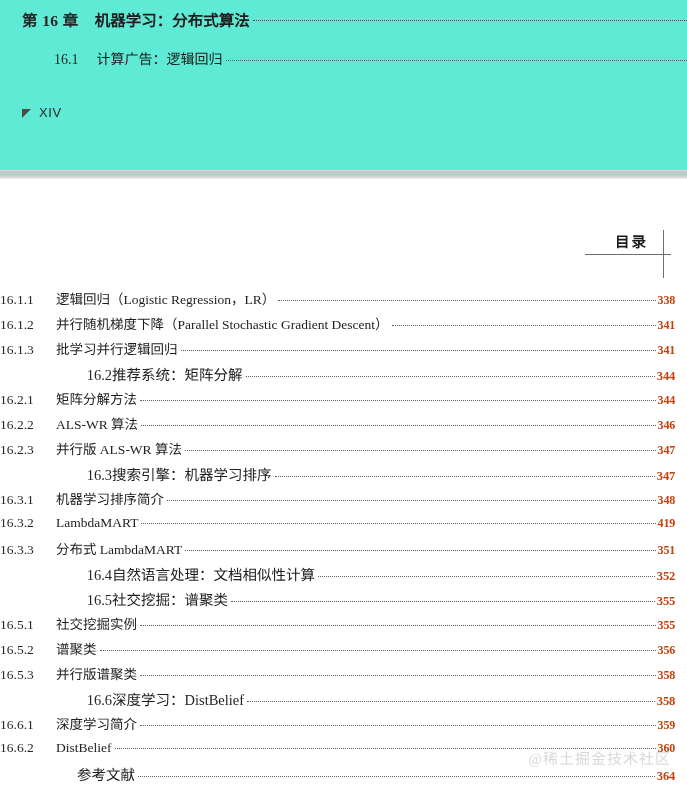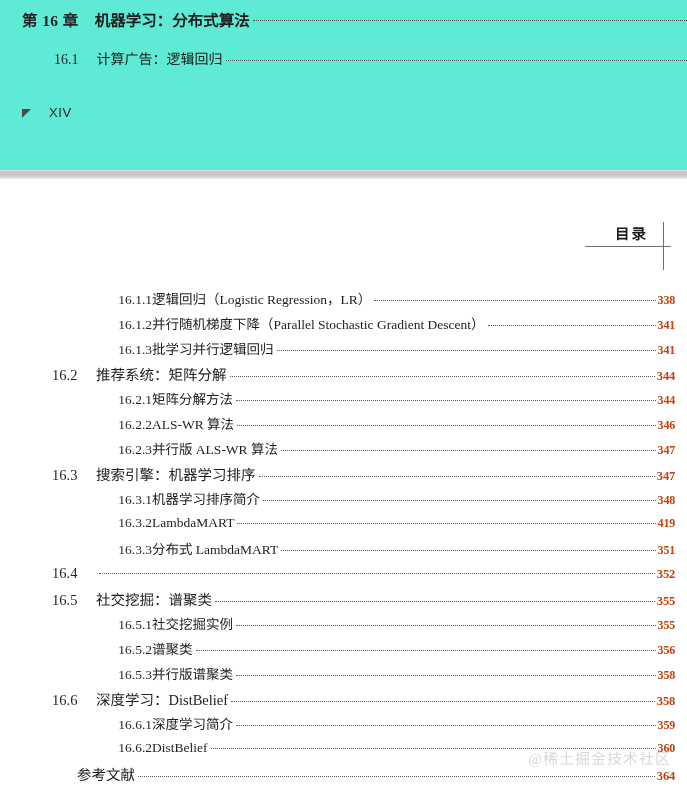--- a/index.html
+++ b/index.html
@@ -105,40 +105,40 @@
     font-size: 14px;
   }
   .section-line-top .toc-num { margin-right: 18px; }
 
   .folio {
     position: absolute;
     left: 22px;
     top: 105px;
     display: flex;
     align-items: center;
-    gap: 18px;
+    gap: 8px;
     font-family: "Liberation Sans", "DejaVu Sans", sans-serif;
     font-size: 13px;
     letter-spacing: 0.6px;
     color: #2b2b2b;
   }
   .folio-mark {
     width: 0;
     height: 0;
     border-left: 9px solid #4a4a4a;
     border-bottom: 9px solid transparent;
     display: inline-block;
     transform: translateY(1px);
   }
 
   
   .toc-header {
     position: absolute;
     right: 14px;
-    top: 222px;
+    top: 230px;
     width: 90px;
     height: 48px;
   }
   .toc-header-label {
     position: absolute;
     left: 32px;
     top: 0;
     font-size: 14.5px;
     font-weight: 700;
     letter-spacing: 2px;
@@ -170,22 +170,22 @@
     width: 687px;
   }
   .toc-row {
     position: relative;
     height: 25px;
     display: flex;
     align-items: baseline;
     padding-right: 12px;
     box-sizing: border-box;
   }
-  .toc-row.level-2 { padding-left: 52px; font-size: 14.5px; }
-  .toc-row.level-3 { padding-left: 96px; font-size: 13.5px; text-align: right; }
+  .toc-row.level-2 { padding-left: 68px; font-size: 14.5px; text-align: right; }
+  .toc-row.level-3 { font-size: 13.5px; }
   .toc-row.level-1 { padding-left: 77px; font-size: 14.5px; }
 
   .toc-row.level-2 .toc-num { width: 44px; }
   .toc-row.level-3 .toc-num { width: 56px; }
   .toc-row .toc-page { font-size: 12.5px; }
   .toc-row.level-3 .toc-page { font-size: 12px; }
 
   
   .toc-row.level-1 .toc-title { margin-left: 0; }
 
@@ -301,20 +301,21 @@
       <span class="toc-page">419</span>
     </div>
     <div class="toc-row level-3">
       <span class="toc-num">16.3.3</span>
       <span class="toc-title">分布式 LambdaMART</span>
       <span class="toc-leader"></span>
       <span class="toc-page">351</span>
     </div>
     <div class="toc-row level-2">
       <span class="toc-num">16.4</span>
+      <span class="toc-title">自然语言处理：文档相似性计算</span>
       <span class="toc-leader"></span>
       <span class="toc-page">352</span>
     </div>
     <div class="toc-row level-2">
       <span class="toc-num">16.5</span>
       <span class="toc-title">社交挖掘：谱聚类</span>
       <span class="toc-leader"></span>
       <span class="toc-page">355</span>
     </div>
     <div class="toc-row level-3">

